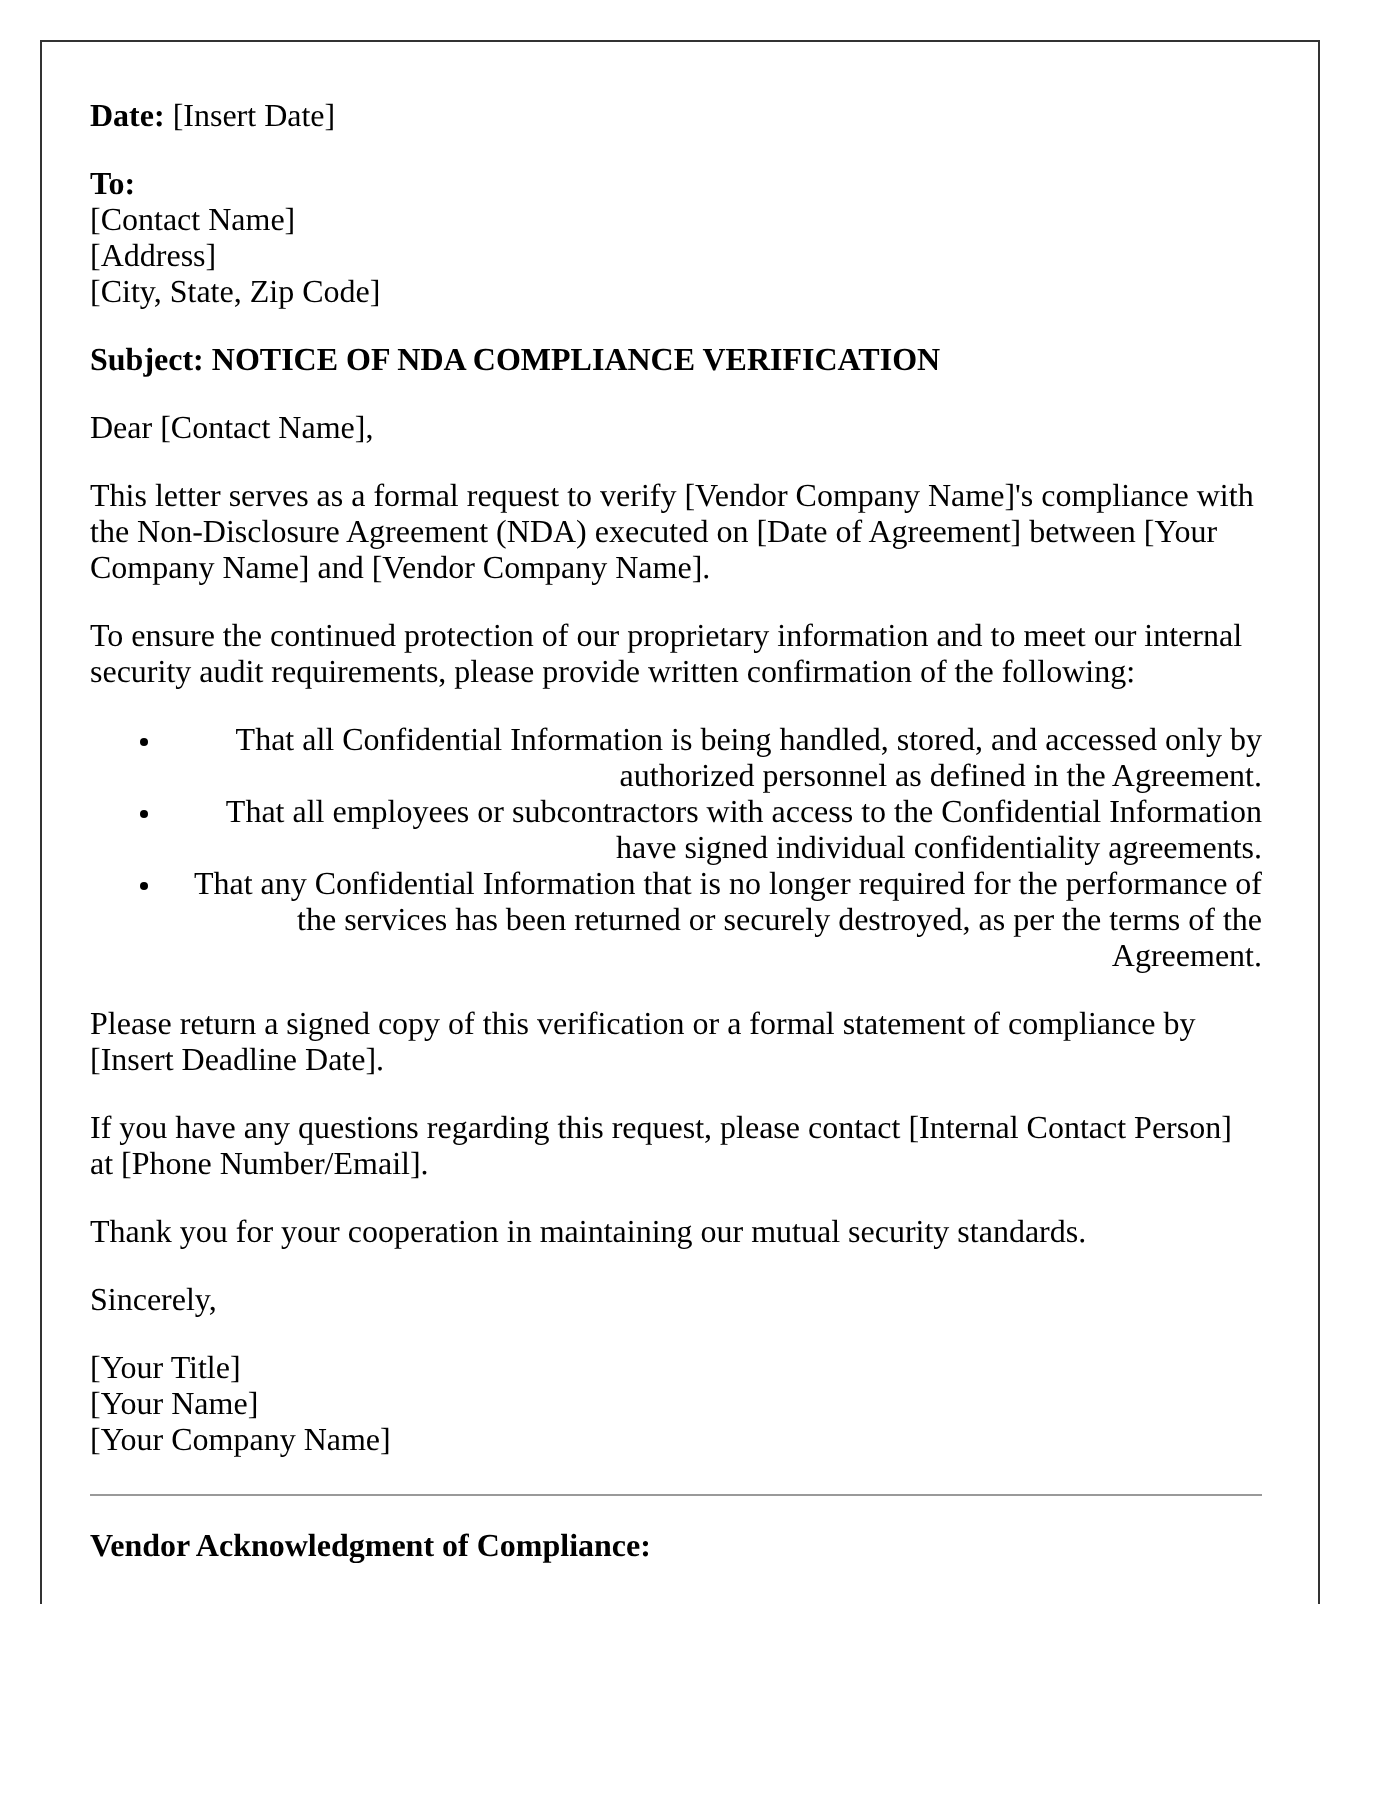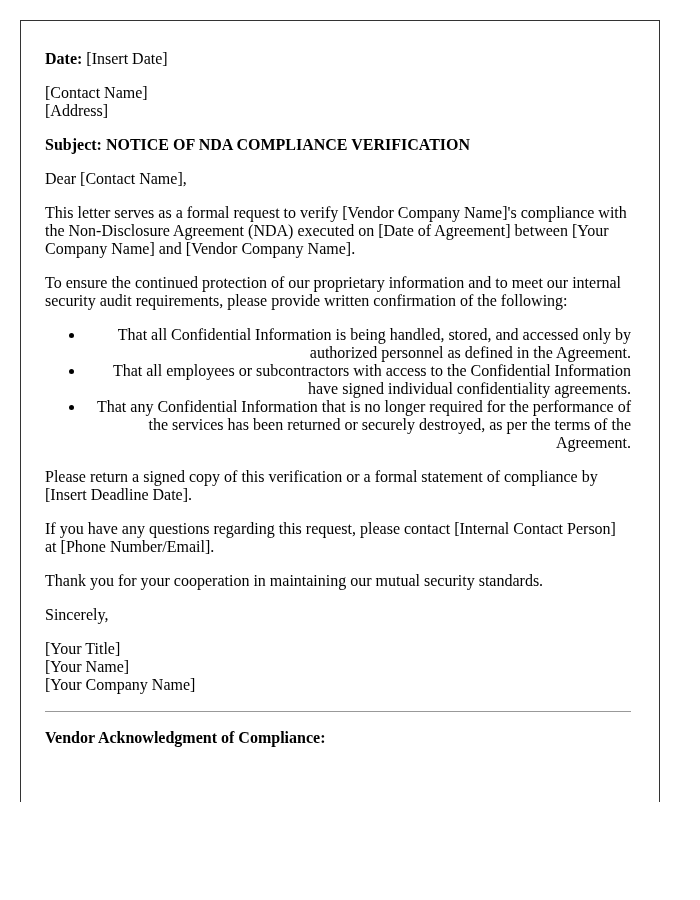--- a/index.html
+++ b/index.html
@@ -65,22 +65,24 @@
 <body>
 
 <div class="page">
 
   <p>
     <b>Date:</b>
     <span>[Insert Date]</span>
   </p>
 
   <div class="block">
+    <b class="line">To:</b>
     <span class="line">[Contact Name]</span>
     <span class="line">[Address]</span>
+    <span class="line">[City, State, Zip Code]</span>
   </div>
 
   <p class="bold">
     <span>Subject:</span>
     <span>NOTICE OF NDA COMPLIANCE VERIFICATION</span>
   </p>
 
   <p>Dear [Contact Name],</p>
 
   <p>This letter serves as a formal request to verify [Vendor Company Name]'s compliance with the Non-Disclosure Agreement (NDA) executed on [Date of Agreement] between [Your Company Name] and [Vendor Company Name].</p>

